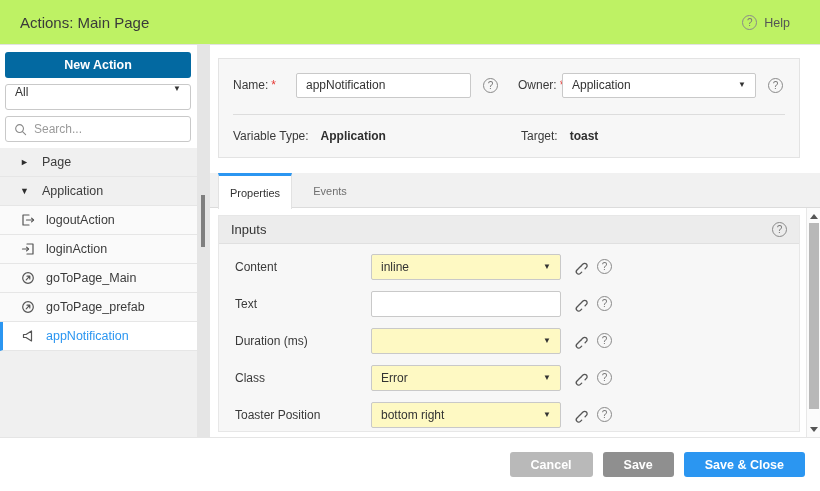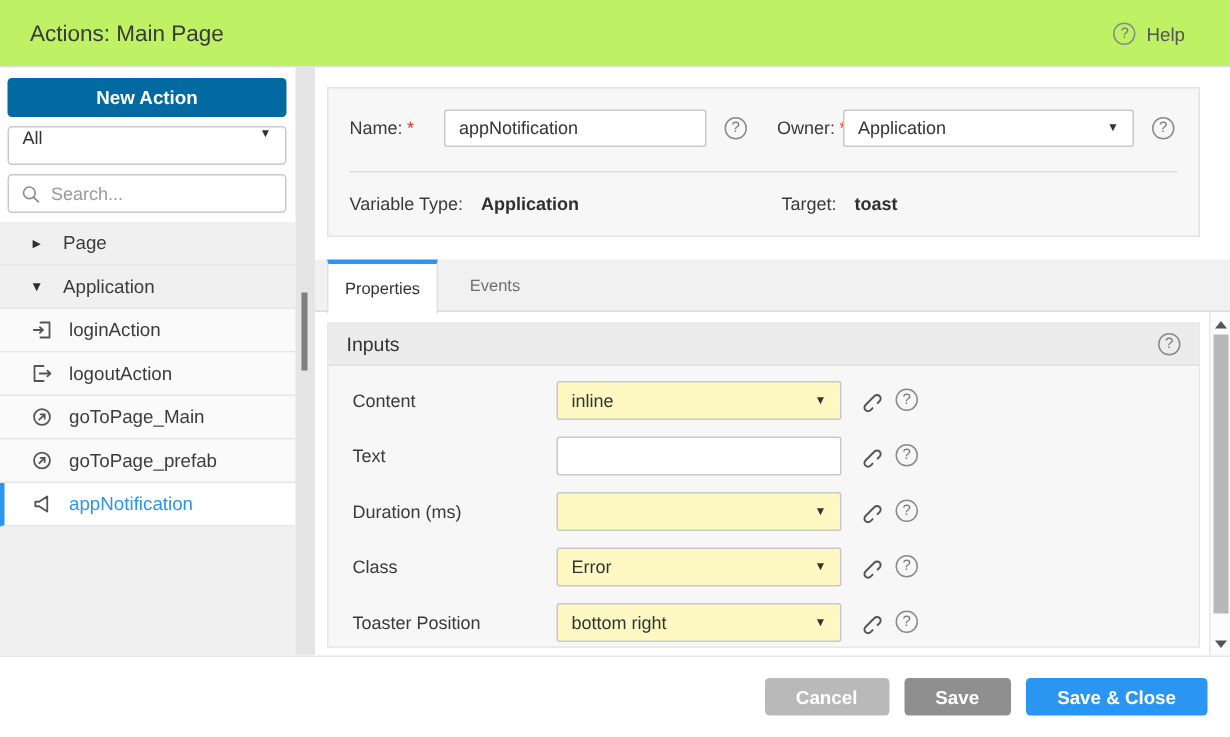--- a/index.html
+++ b/index.html
@@ -152,36 +152,36 @@
       <span class="tree-caret">►</span>
       <span class="lbl">Page</span>
     </div>
     <div class="tree-row group">
       <span class="tree-caret">▼</span>
       <span class="lbl">Application</span>
     </div>
     <div class="tree-row child">
       <span class="tree-ico">
         <svg class="icon-svg" width="14" height="14" viewBox="0 0 14 14">
+          <path d="M8 2 H2 V12 H8"></path>
+            <line x1="5.5" y1="7" x2="12.5" y2="7"></line>
+          <path d="M10.6 5.1 L12.5 7 L10.6 8.9"></path>
+        </svg>
+      </span>
+      <span class="lbl">logoutAction</span>
+    </div>
+    <div class="tree-row child">
+      <span class="tree-ico">
+        <svg class="icon-svg" width="14" height="14" viewBox="0 0 14 14">
           <path d="M6 2 H12 V12 H6"></path>
             <line x1="1.5" y1="7" x2="7.5" y2="7"></line>
           <path d="M5.6 5.1 L7.5 7 L5.6 8.9"></path>
         </svg>
       </span>
       <span class="lbl">loginAction</span>
-    </div>
-    <div class="tree-row child">
-      <span class="tree-ico">
-        <svg class="icon-svg" width="14" height="14" viewBox="0 0 14 14">
-          <path d="M8 2 H2 V12 H8"></path>
-            <line x1="5.5" y1="7" x2="12.5" y2="7"></line>
-          <path d="M10.6 5.1 L12.5 7 L10.6 8.9"></path>
-        </svg>
-      </span>
-      <span class="lbl">logoutAction</span>
     </div>
     <div class="tree-row child">
       <span class="tree-ico">
         <svg class="icon-svg" width="14" height="14" viewBox="0 0 14 14">
           <circle cx="7" cy="7" r="5.3"></circle>
             <path d="M5.2 8.8 L8.8 5.2 M6 5.2 H8.8 V8"></path>
         </svg>
       </span>
       <span class="lbl">goToPage_Main</span>
     </div>

